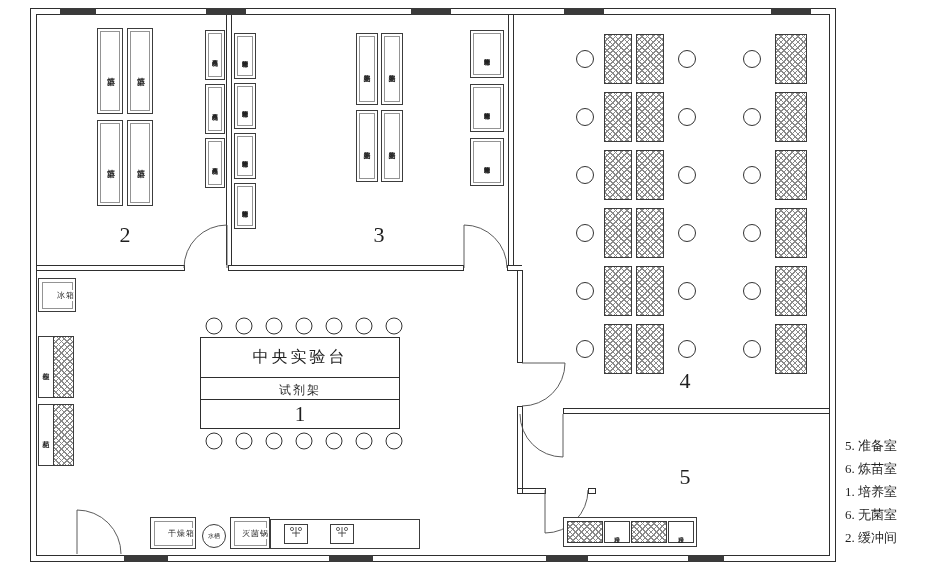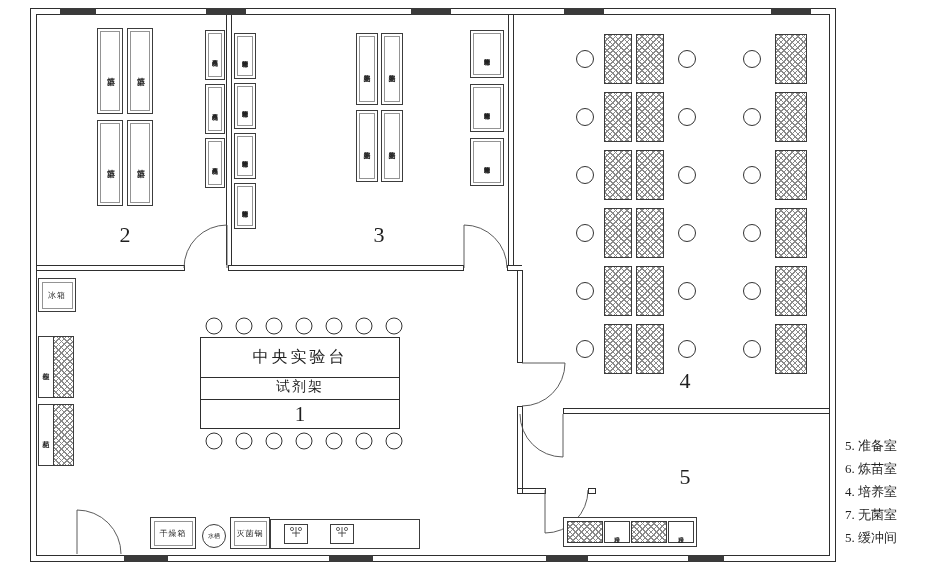--- a/index.html
+++ b/index.html
@@ -9,34 +9,34 @@
   .rack{position:absolute;border:1px solid #3c3c3c;background:#fff;display:flex;
         align-items:center;justify-content:center;box-sizing:border-box;}
   .rack::before{content:"";position:absolute;inset:2px;border:1px solid #949494;}
   .vtext{writing-mode:vertical-rl;text-orientation:upright;line-height:1;position:relative;
          background:#fff;padding:1px 0;z-index:1;}
   .f8{font-size:8px;} .f7{font-size:7px;} .f6{font-size:6px;}
   .bench{position:absolute;border:1px solid #3c3c3c;box-sizing:border-box;background-color:#fff;
          background-image:repeating-linear-gradient(45deg,#8a8a8a 0 1px,transparent 1px 4px),
                           repeating-linear-gradient(135deg,#8a8a8a 0 1px,transparent 1px 4px);}
   .box2{position:absolute;border:1px solid #3c3c3c;background:#fff;display:flex;align-items:center;
-        justify-content:center;box-sizing:border-box;font-size:8px;letter-spacing:1px;}
+        justify-content:flex-end;box-sizing:border-box;font-size:8px;letter-spacing:1px;}
   .box2::before{content:"";position:absolute;inset:2.5px;border:1px solid #949494;}
   .box2 span{position:relative;z-index:1;background:#fff;}
   .cabinet{position:absolute;border:1px solid #3c3c3c;background:#fff;display:flex;box-sizing:border-box;}
   .cab-label{width:14px;display:flex;align-items:center;justify-content:center;}
   .cab-hatch{flex:1;border-left:1px solid #3c3c3c;
          background-image:repeating-linear-gradient(45deg,#8a8a8a 0 1px,transparent 1px 4px),
                           repeating-linear-gradient(135deg,#8a8a8a 0 1px,transparent 1px 4px);}
   .table{position:absolute;border:1.5px solid #2e2e2e;background:#fff;display:flex;
          flex-direction:column;box-sizing:border-box;}
   .table-title{flex:1;display:flex;align-items:center;justify-content:center;
          font:500 16px "Liberation Serif",serif;letter-spacing:3px;}
   .table-band{height:21px;border-top:1px solid #2e2e2e;border-bottom:1px solid #2e2e2e;
-         display:flex;align-items:flex-start;justify-content:center;font-size:14px;letter-spacing:2px;}
+         display:flex;align-items:flex-end;justify-content:center;font-size:12px;letter-spacing:2px;}
   .table-num{height:28px;display:flex;align-items:center;justify-content:center;
          font:21px "Liberation Serif",serif;}
   .counter{position:absolute;border:1px solid #3c3c3c;background:#fff;box-sizing:border-box;}
   .sinkbox{position:absolute;border:1px solid #3c3c3c;background:#fff;box-sizing:border-box;}
   .strip{position:absolute;border:1px solid #3c3c3c;background:#fff;display:flex;align-items:center;
          justify-content:center;box-sizing:border-box;}
   .strip .vtext{background:transparent;padding:0;}
   .circle-fix{position:absolute;border:1px solid #3c3c3c;border-radius:50%;display:flex;
          align-items:center;justify-content:center;font-size:6px;background:#fff;box-sizing:border-box;}
   .num{position:absolute;font:22px "Liberation Serif",serif;width:26px;text-align:center;}
@@ -301,18 +301,18 @@
     </div>
 
   <div class="num" style="left:112px;top:222px">2</div>
   <div class="num" style="left:366px;top:222px">3</div>
   <div class="num" style="left:672px;top:368px">4</div>
   <div class="num" style="left:672px;top:464px">5</div>
 
   <div class="legend" style="left:845px;top:434px">
     <div>5. 准备室</div>
     <div>6. 炼苗室</div>
-    <div>4. 培养室</div>
-    <div>7. 无菌室</div>
-    <div>5. 缓冲间</div>
+    <div>1. 培养室</div>
+    <div>6. 无菌室</div>
+    <div>2. 缓冲间</div>
   </div>
 
 </div>
 
 </body></html>

